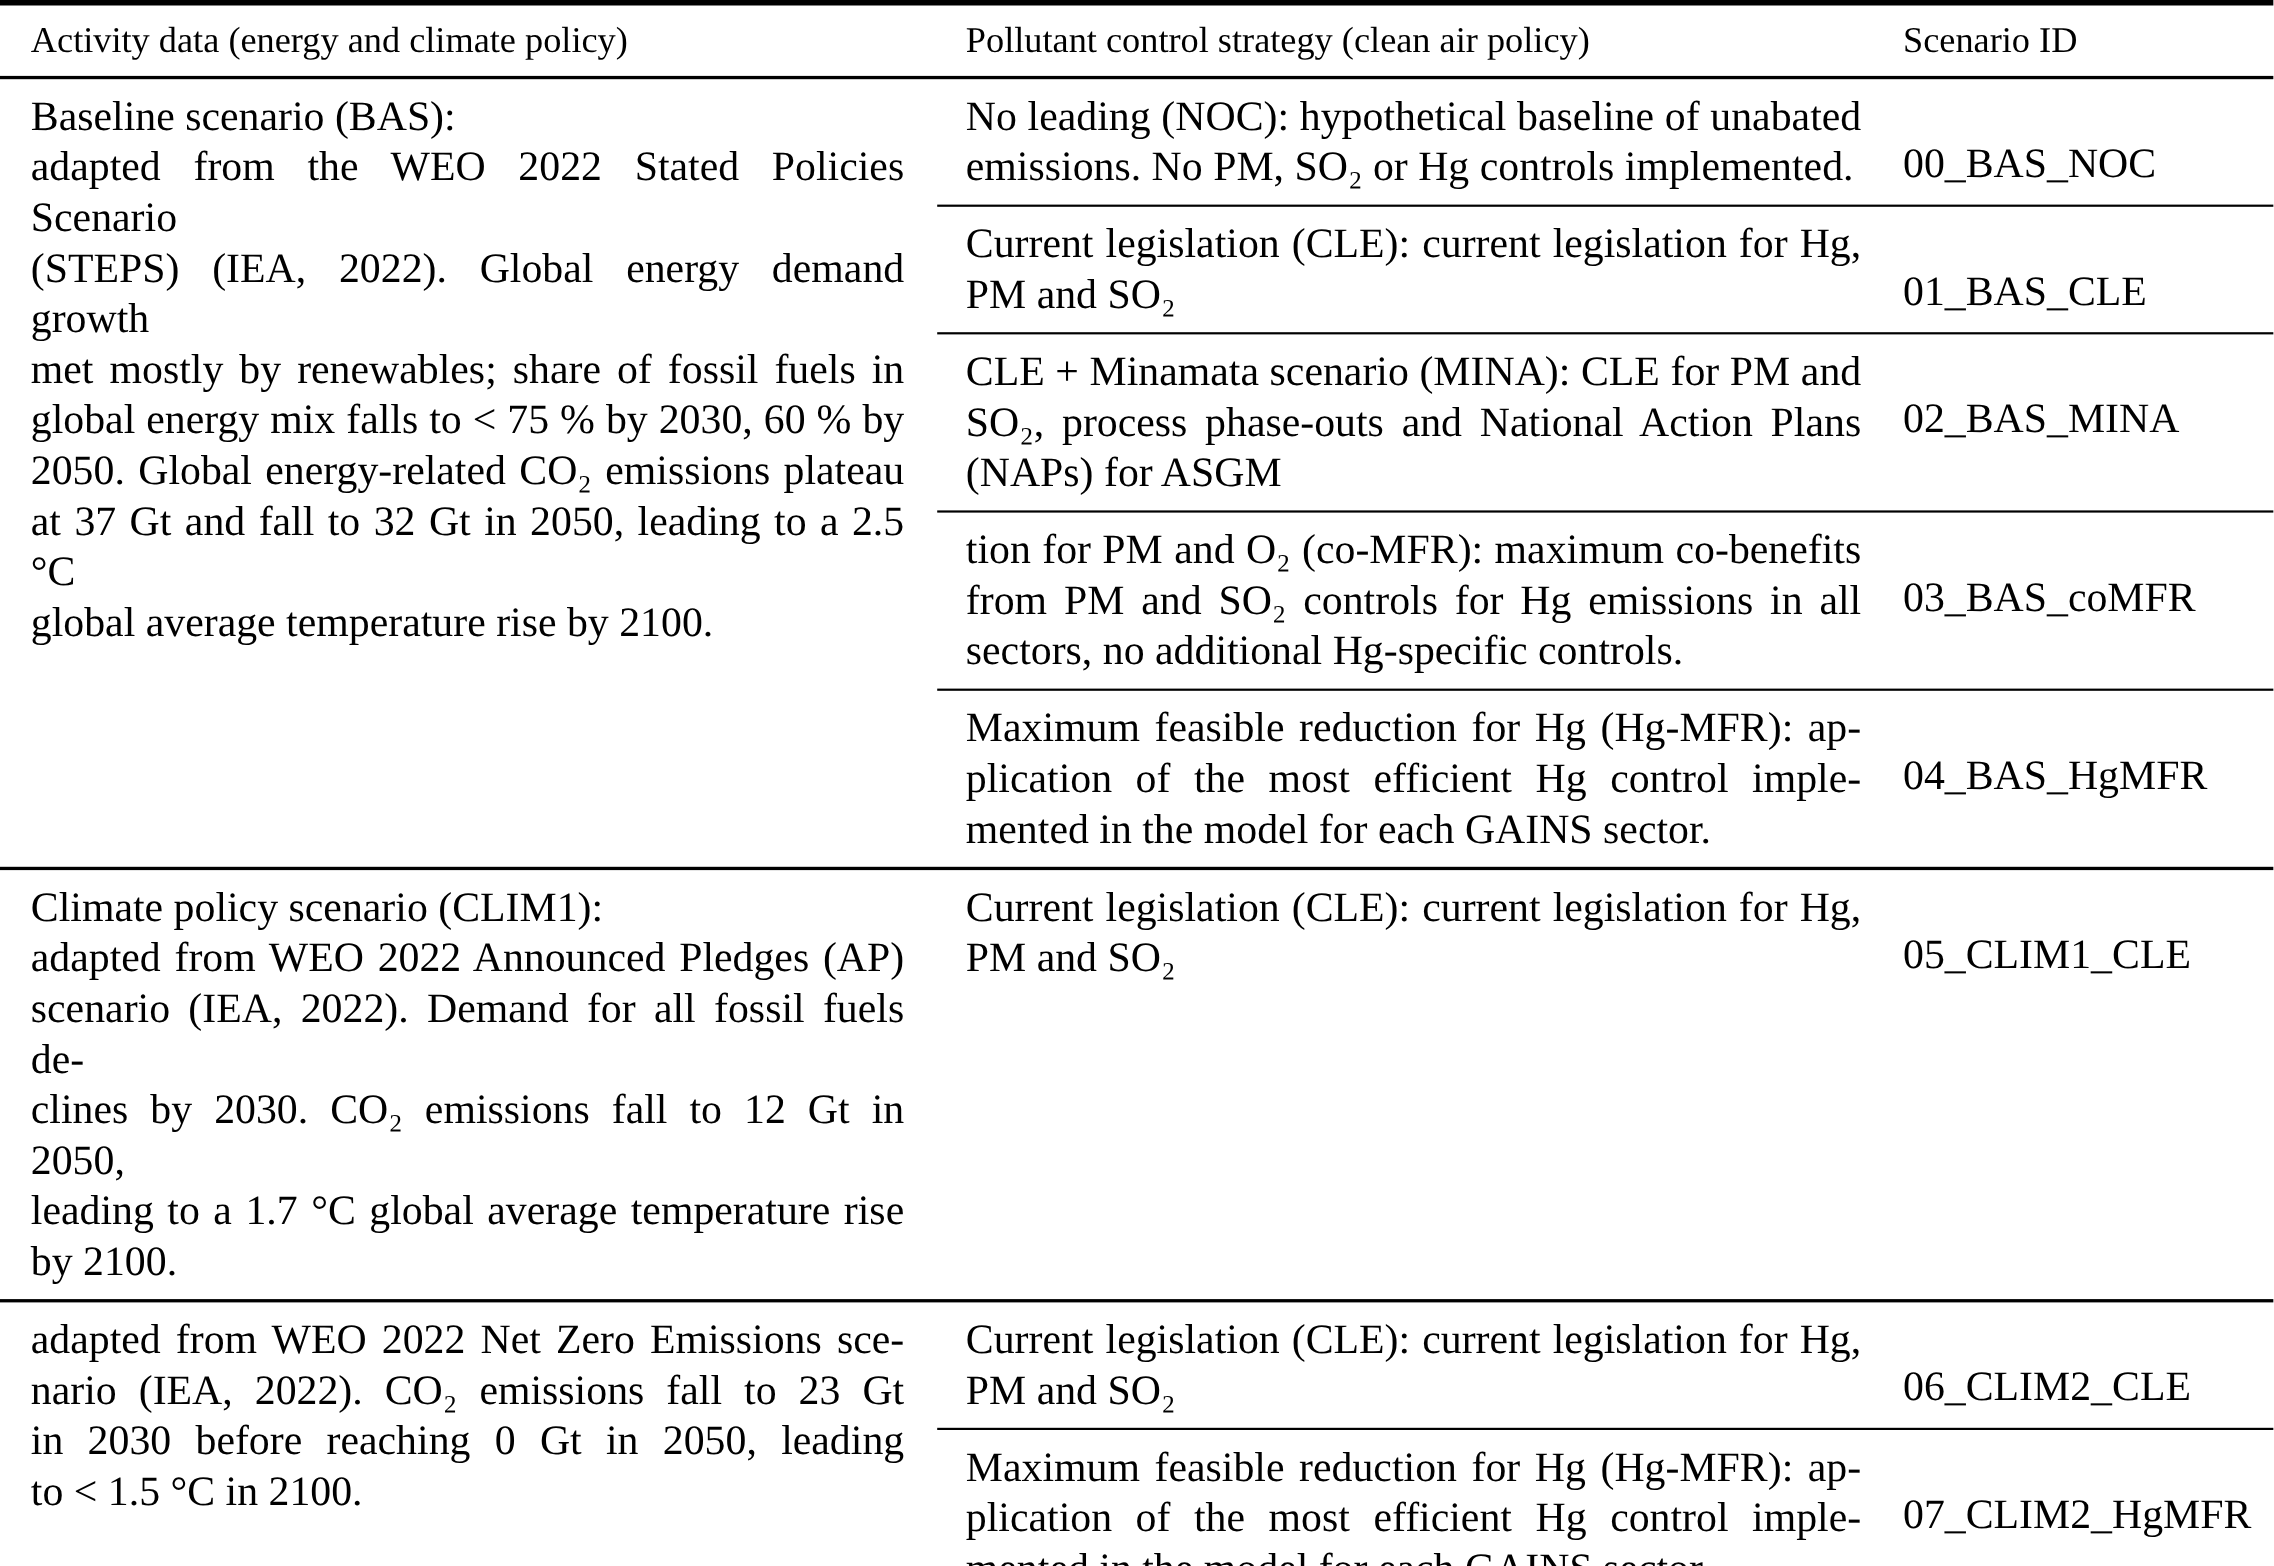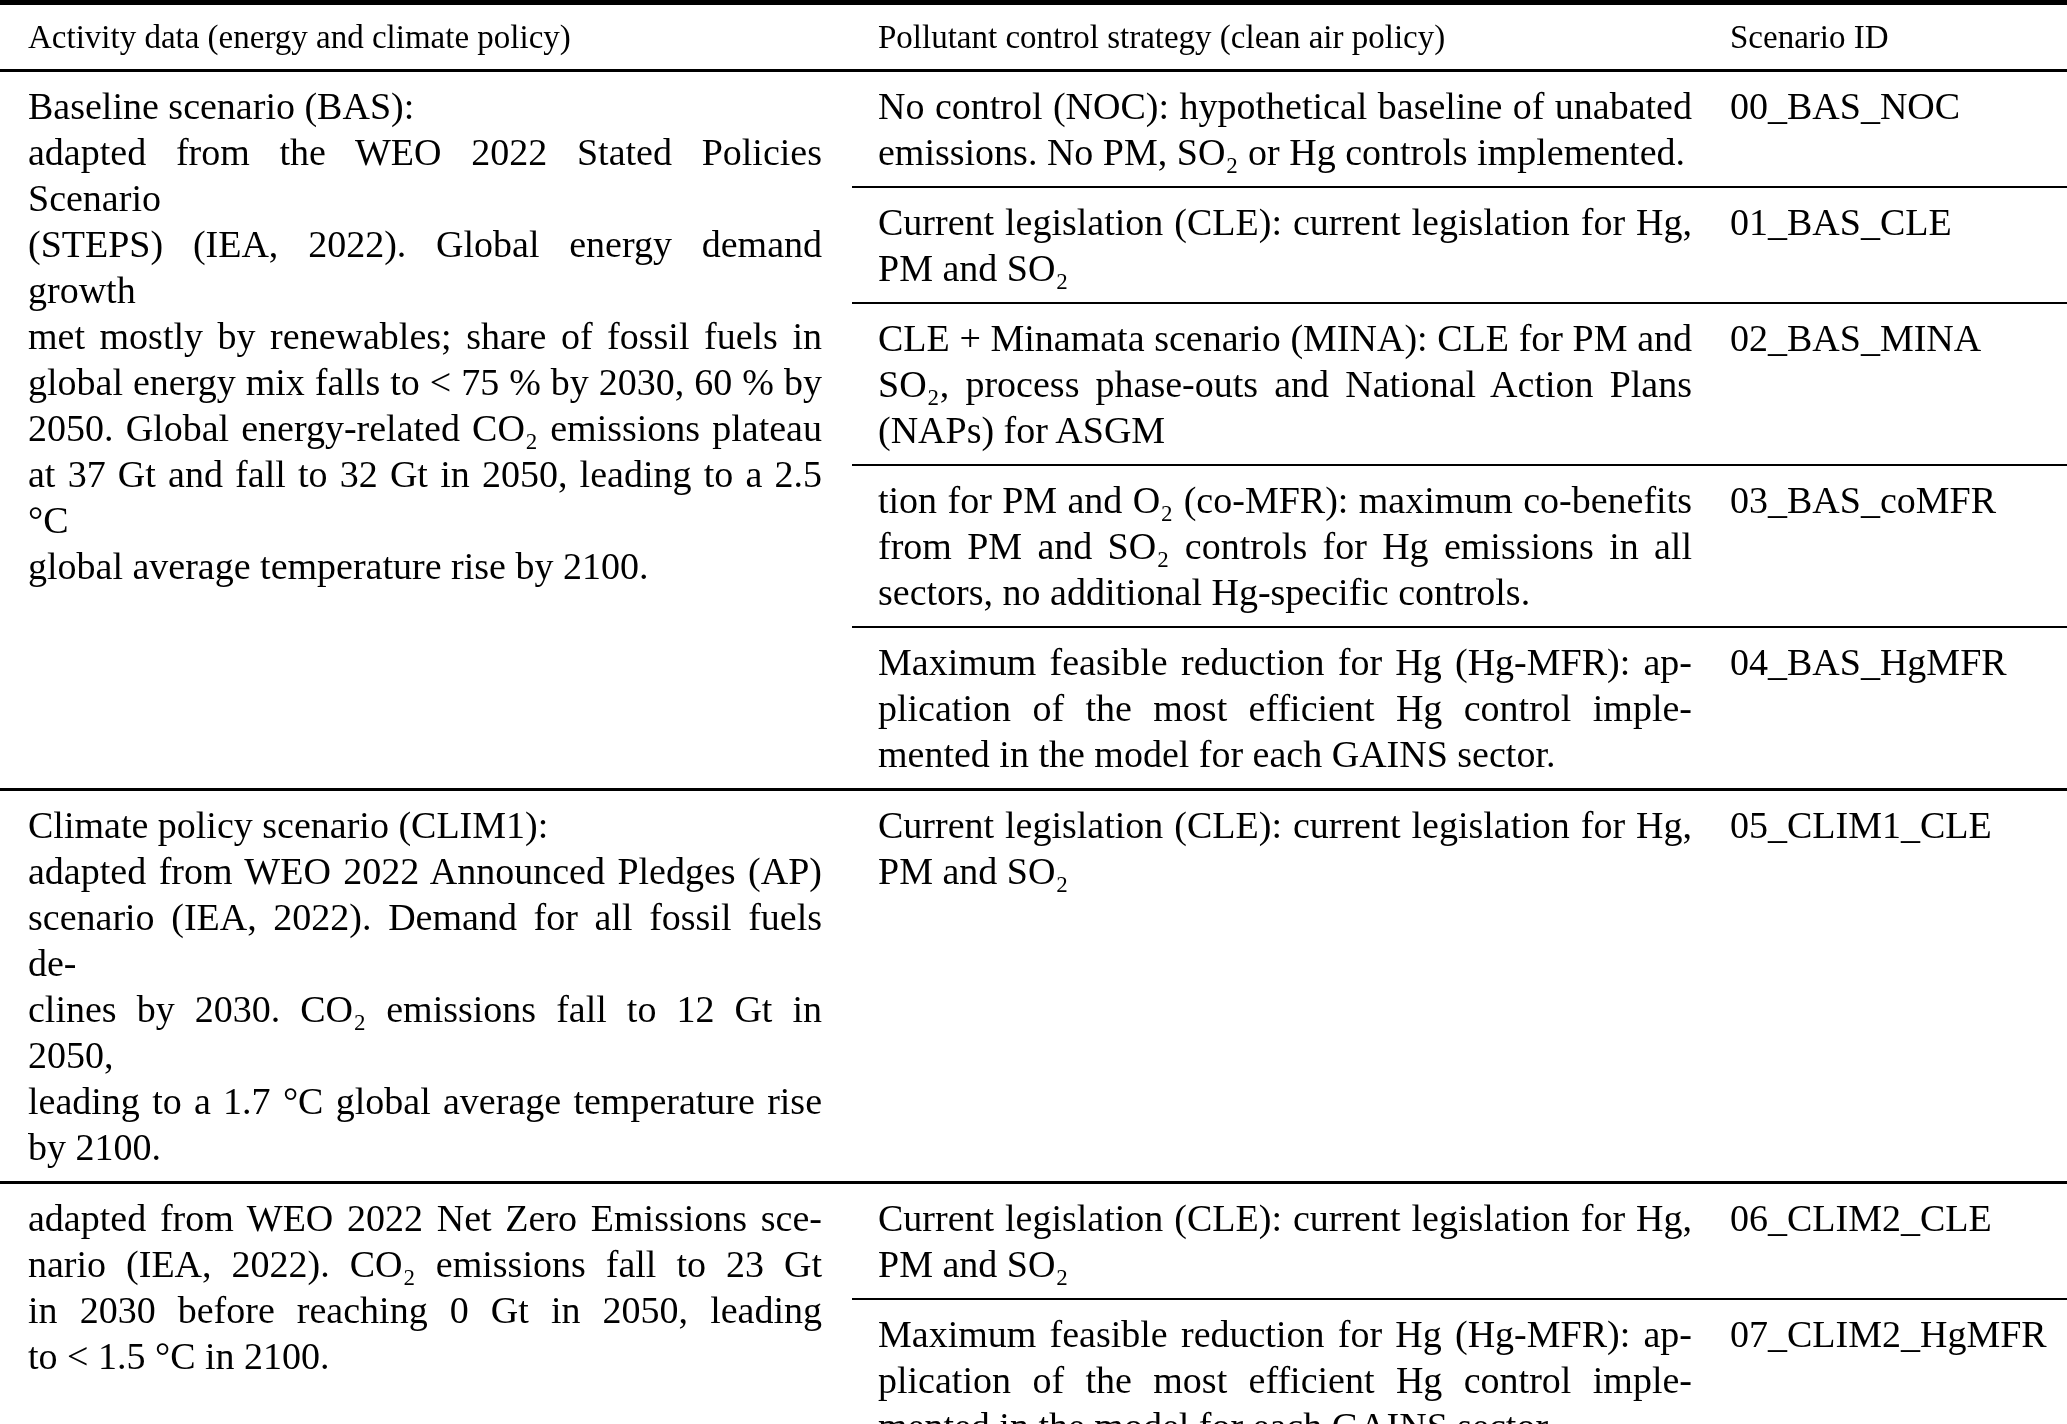--- a/index.html
+++ b/index.html
@@ -35,21 +35,21 @@
     padding-bottom: 12px;
     white-space: nowrap;
   }
   .c1.hcell { padding-left: 28px; }
   .c2.hcell { padding-left: 26px; }
   .c3.hcell { padding-left: 18px; }
 
   .cell { font-size: 38px; line-height: 46px; }
   .c1.cell { padding: 11px 30px 11px 28px; }
   .c2.cell { padding: 11px 20px 11px 26px; }
-  .c3.cell { padding: 11px 8px 11px 18px; white-space: nowrap; }
+  .c3.cell { padding: 11px 8px 11px 18px; white-space: nowrap; margin-top: 43px; }
 
   .line { text-align: justify; text-align-last: justify; }
   .line.flush { text-align: left; text-align-last: left; }
 </style>
 </head>
 <body>
 
 <div class="page">
   <div class="tbl">
 
@@ -70,21 +70,21 @@
           <div class="line">(STEPS) (IEA, 2022). Global energy demand growth</div>
           <div class="line">met mostly by renewables; share of fossil fuels in</div>
           <div class="line">global energy mix falls to &lt; 75 % by 2030, 60 % by</div>
           <div class="line">2050. Global energy-related CO₂ emissions plateau</div>
           <div class="line">at 37 Gt and fall to 32 Gt in 2050, leading to a 2.5 °C</div>
           <div class="line flush">global average temperature rise by 2100.</div>
         </div>
       <div class="rest">
         <div class="subrow">
           <div class="c2 cell">
-              <div class="line">No control (NOC): hypothetical baseline of unabated</div>
+              <div class="line">No leading (NOC): hypothetical baseline of unabated</div>
               <div class="line flush">emissions. No PM, SO₂ or Hg controls implemented.</div>
             </div>
           <div class="c3 cell">00_BAS_NOC</div>
         </div>
         <div class="subrow">
           <div class="c2 cell">
               <div class="line">Current legislation (CLE): current legislation for Hg,</div>
               <div class="line flush">PM and SO₂</div>
             </div>
           <div class="c3 cell">01_BAS_CLE</div>

